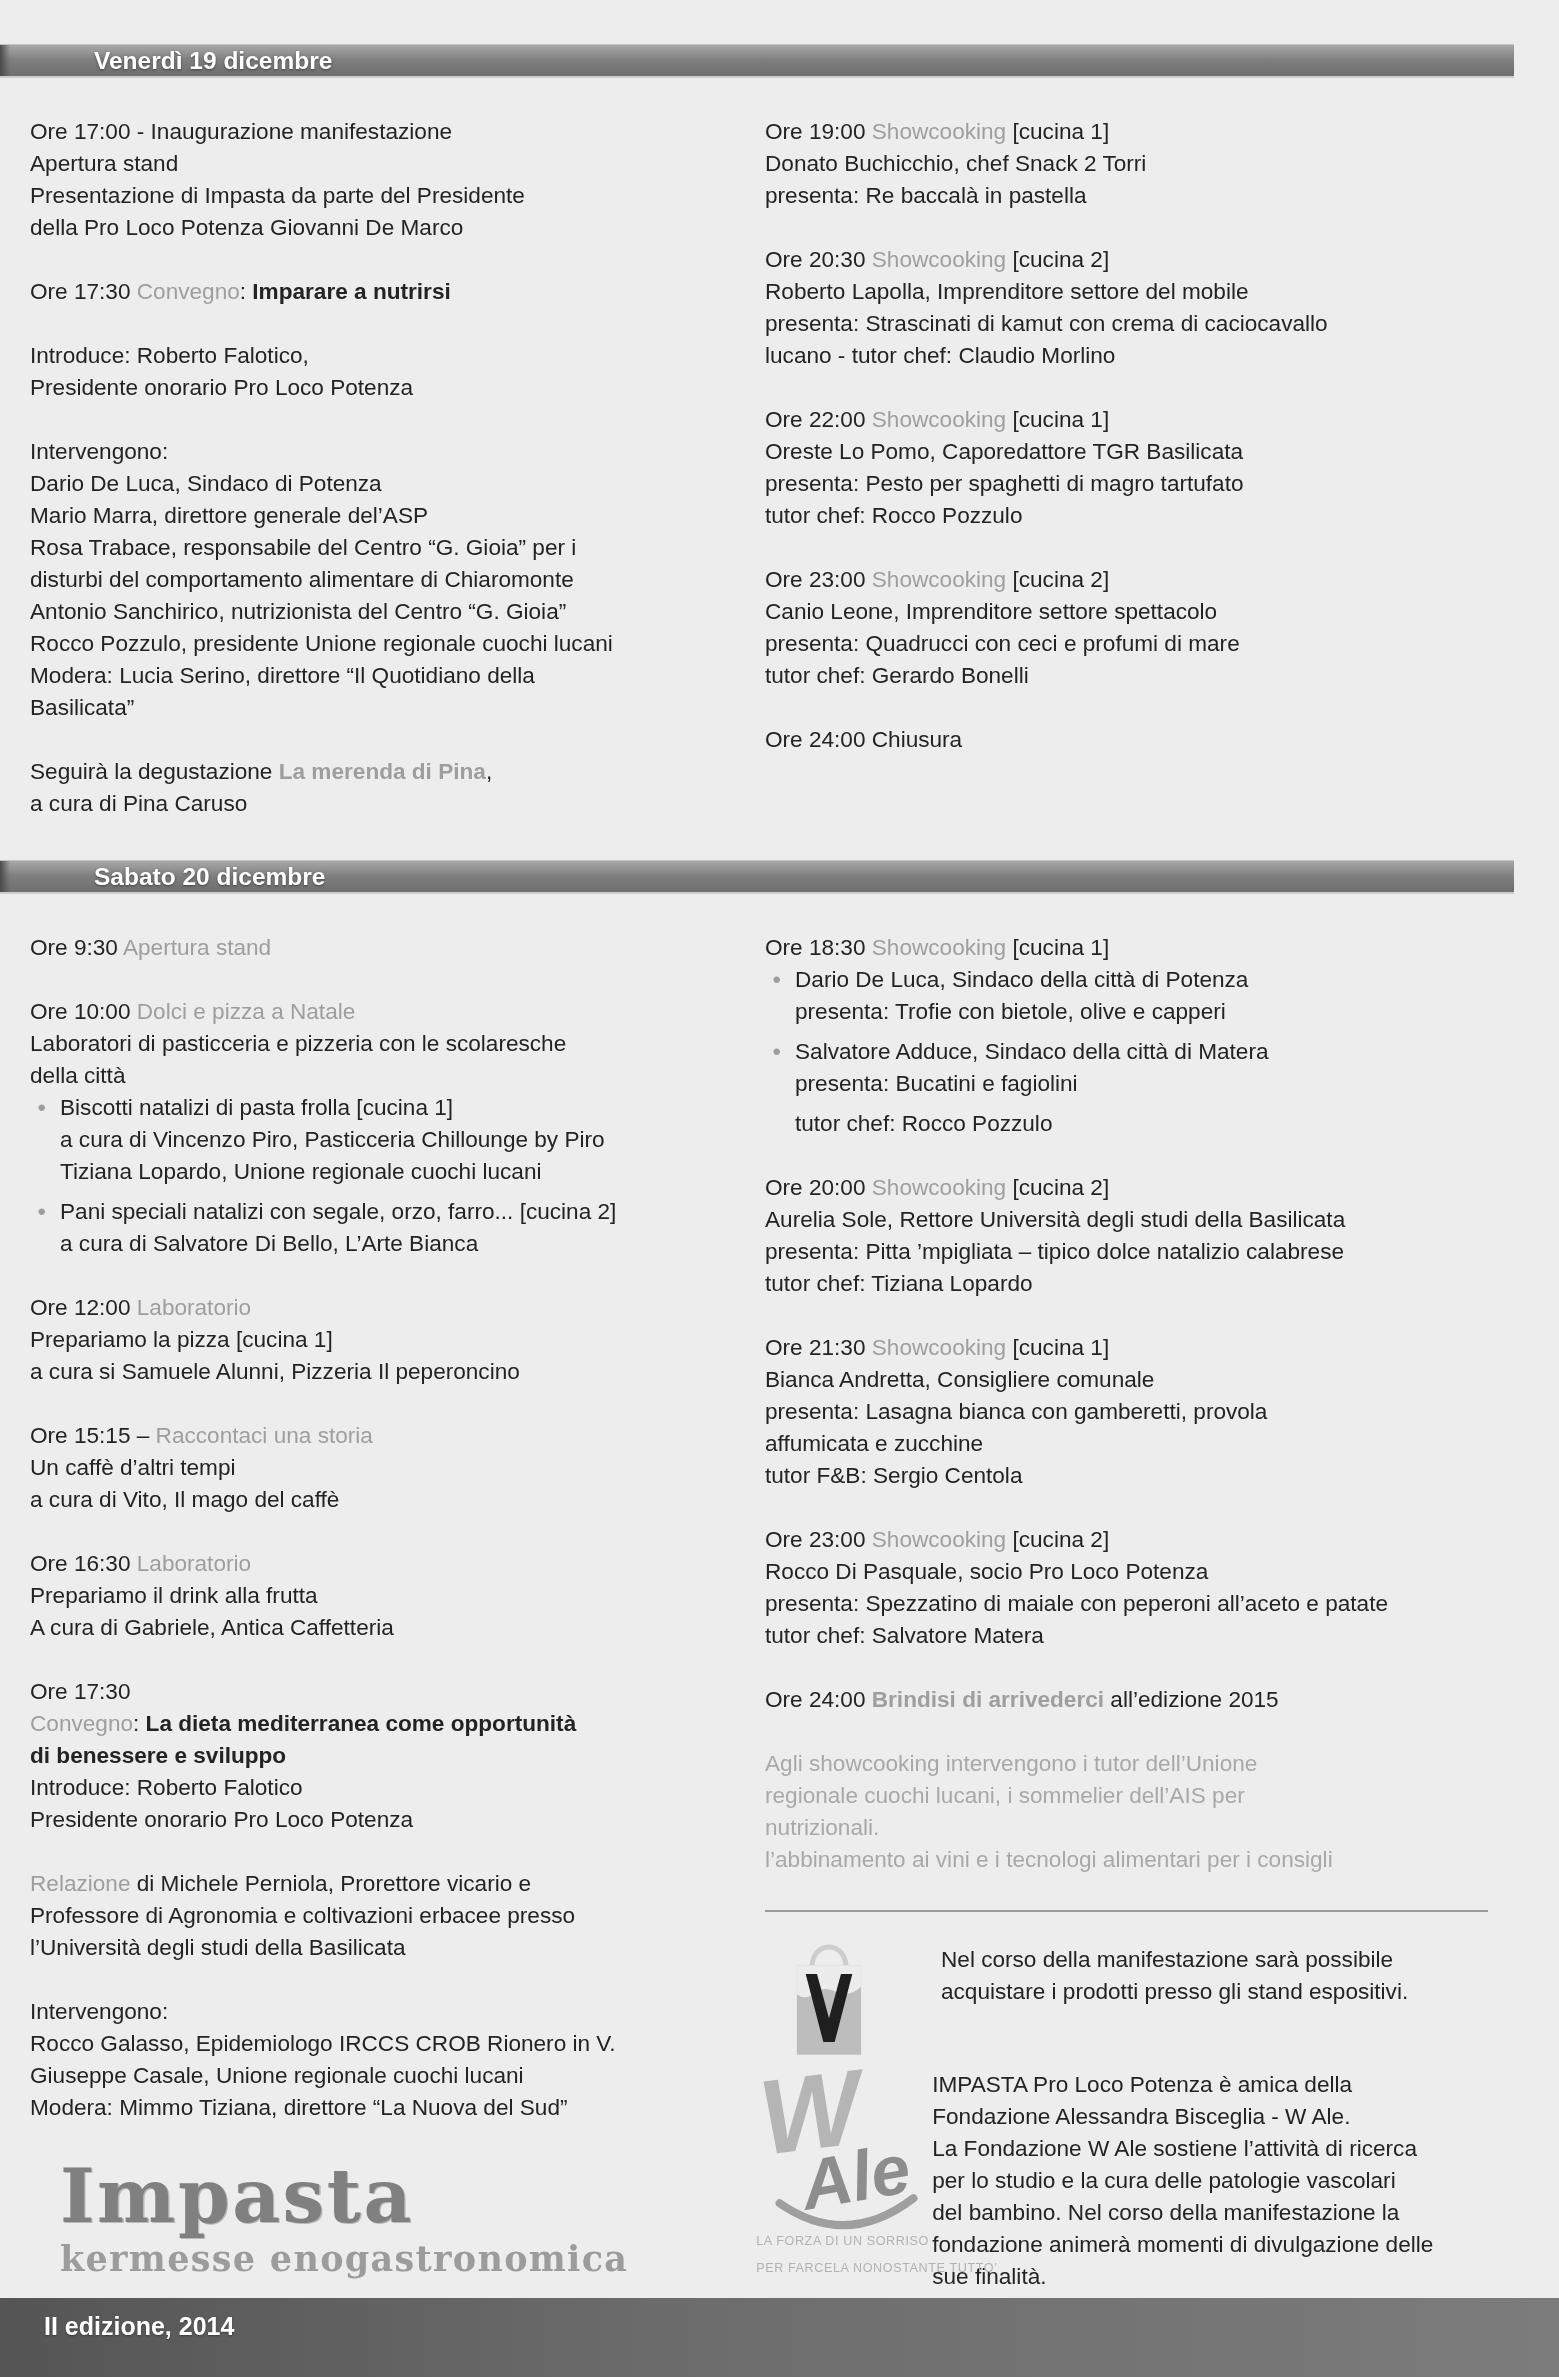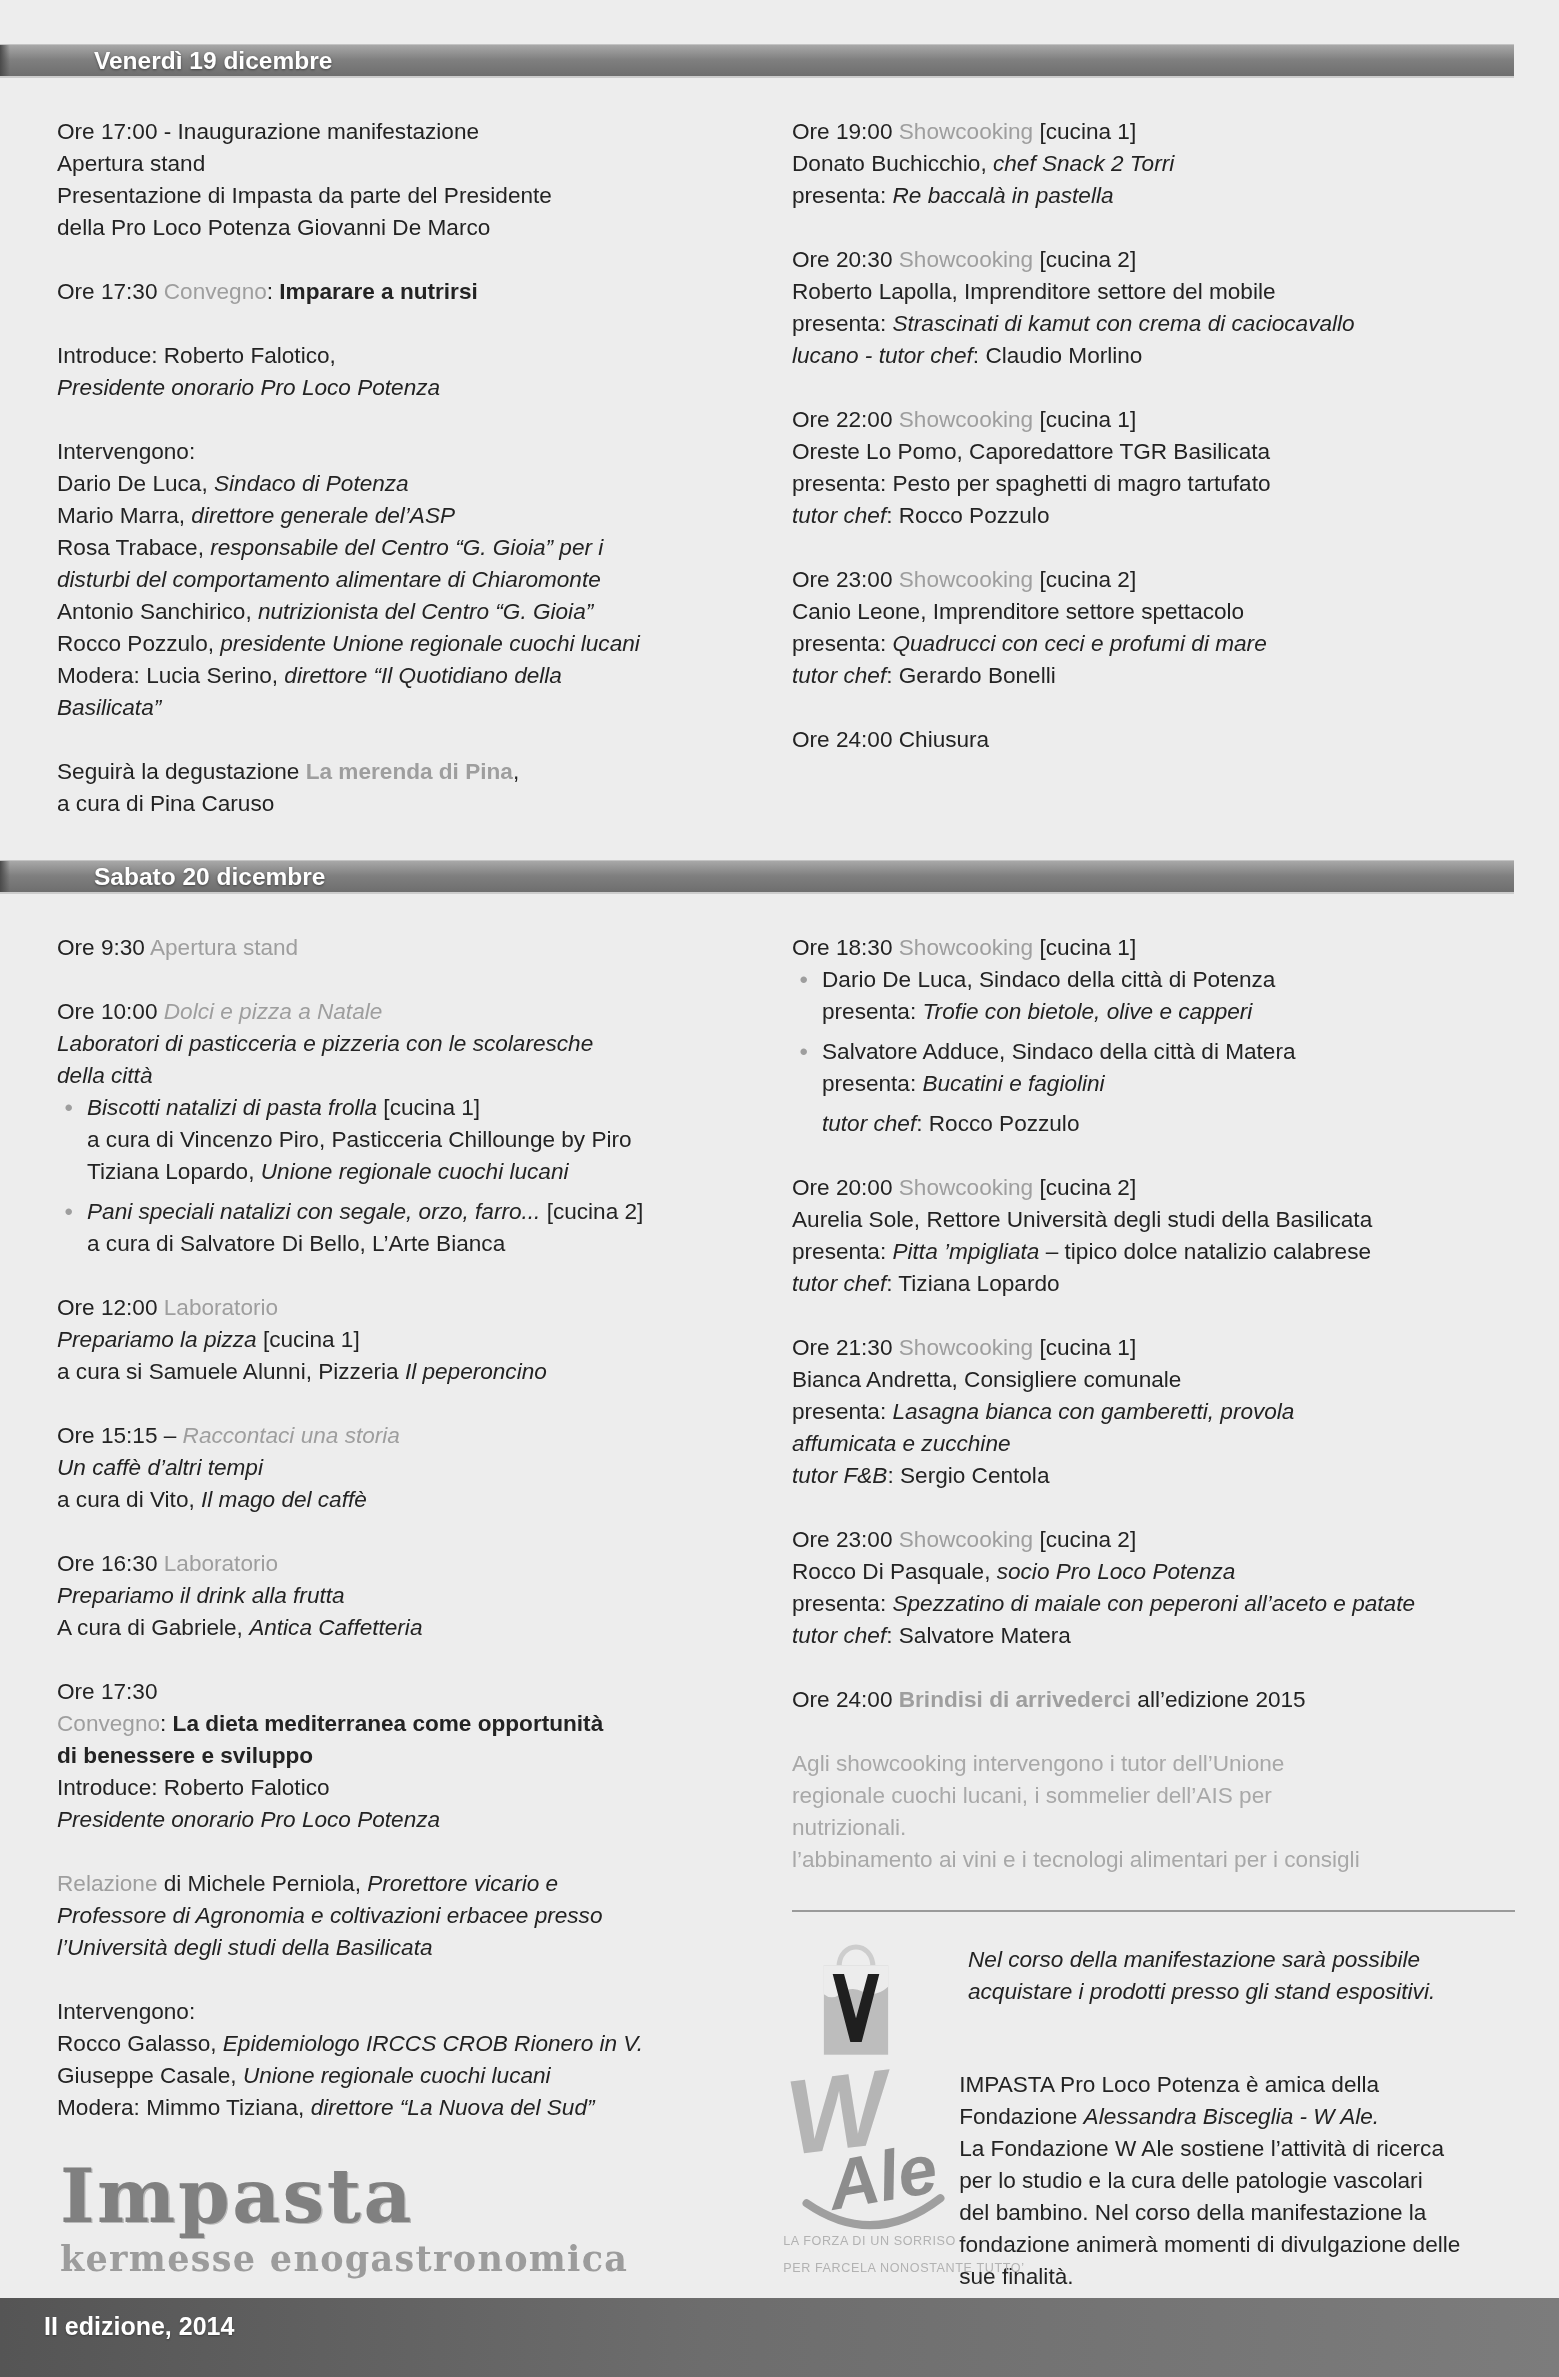--- a/index.html
+++ b/index.html
@@ -23,37 +23,37 @@
     content:"";position:absolute;left:0;top:0;bottom:0;width:10px;
     background:linear-gradient(90deg,#4a4a4a,rgba(74,74,74,0));
   }
   .daybar .daybar-text{
     display:block;padding-left:94px;line-height:31px;
     font-size:24.5px;font-weight:bold;color:#ffffff;
     text-shadow:0 1.3px 2.5px rgba(0,0,0,.45);
   }
   .bar-friday{margin-top:44px;}
   
-  .cols{display:flex;padding:38px 0 0 57px;}
+  .cols{display:flex;padding:38px 0 0 30px;}
   .cols-friday{height:782px;box-sizing:border-box;}
   .col-left{width:735px;flex:none;}
   .col-right{width:730px;flex:none;}
   .block + .block{margin-top:32px;}
   .line{
     font-size:22.6px;line-height:32px;white-space:nowrap;color:#232323;
   }
   .line.indent{padding-left:30px;}
   .line.bullet{padding-left:30px;position:relative;}
   .line.bullet::before{
     content:"\2022";position:absolute;left:7.5px;top:0;
     color:#9e9e9e;font-size:24px;
   }
   .line.gap{margin-top:8.2px;}
   .rb{font-weight:bold;}
-  .ri{font-style:italic;}
+  .ri{}
   .rg{color:#9e9e9e;}
   .rm{color:#a8a8a8;}
   
   .rule{
     border:none;border-top:2.5px solid #9a9a9a;
     margin:34px 0 0 0;width:723px;
   }
   .promo-row{display:flex;margin-top:22.6px;}
   .promo-icon-box{width:176px;flex:none;padding-left:22.6px;box-sizing:border-box;}
   .promo-text{padding-top:8.8px;}

